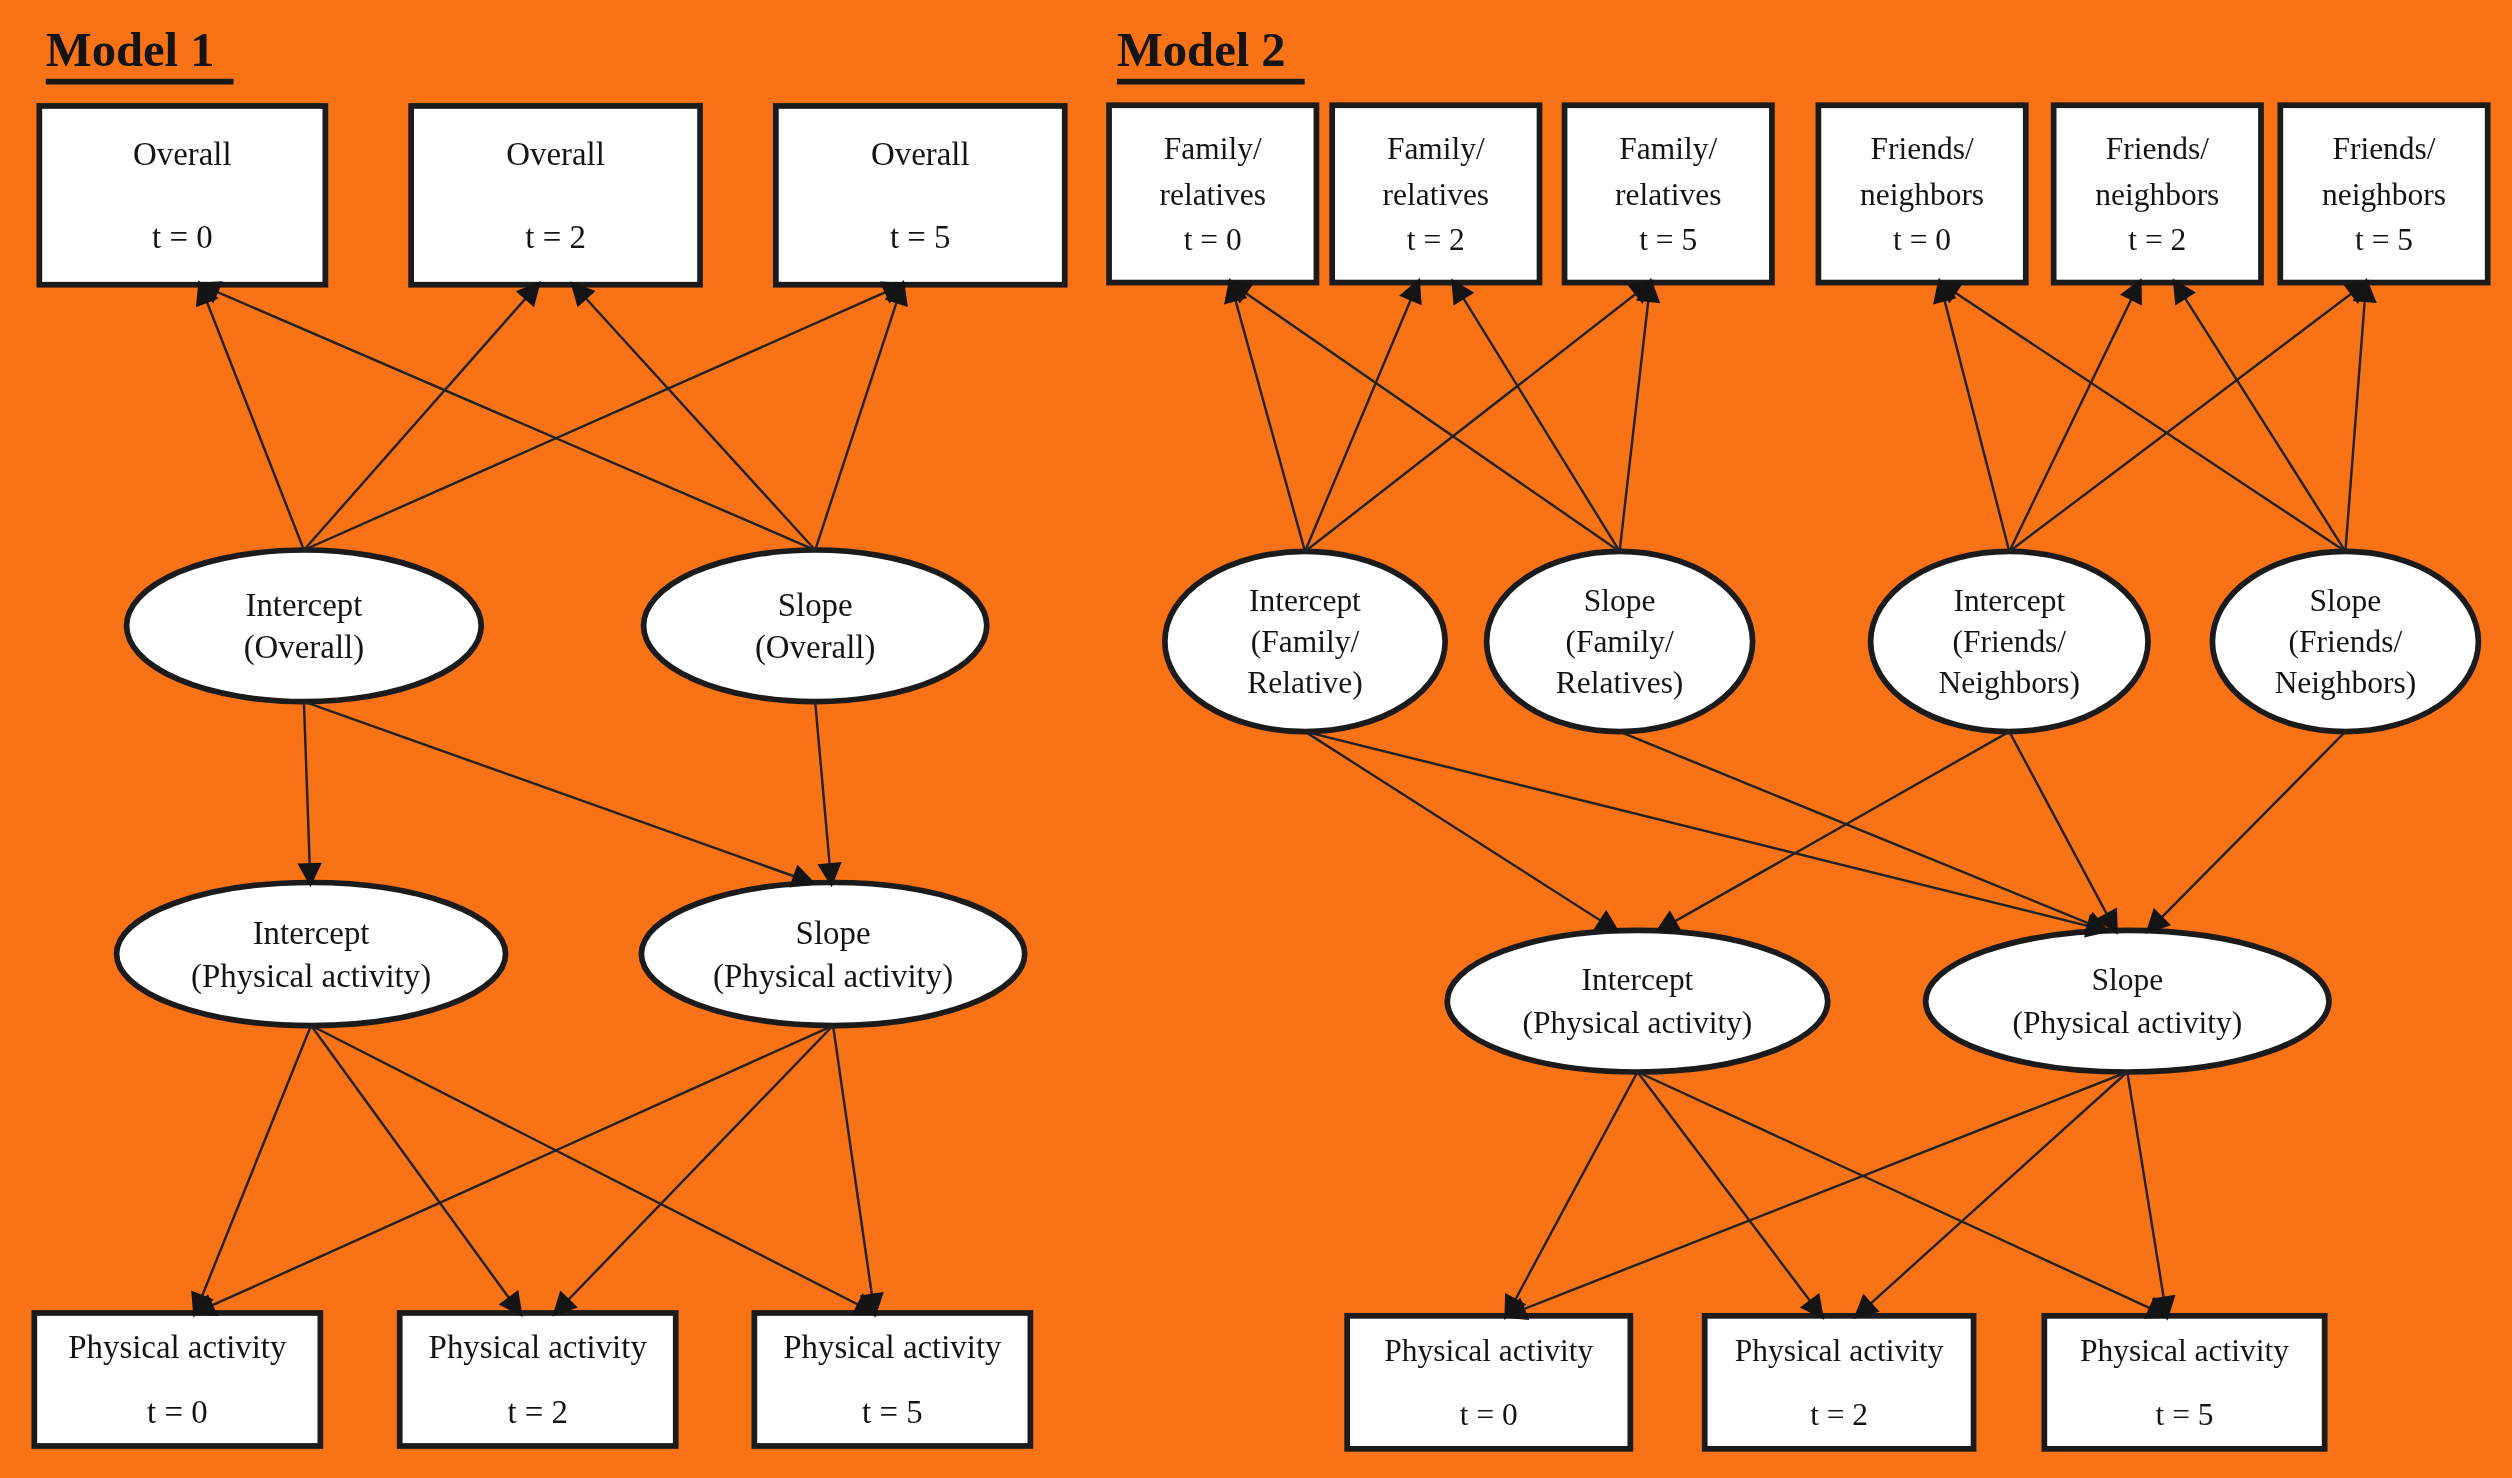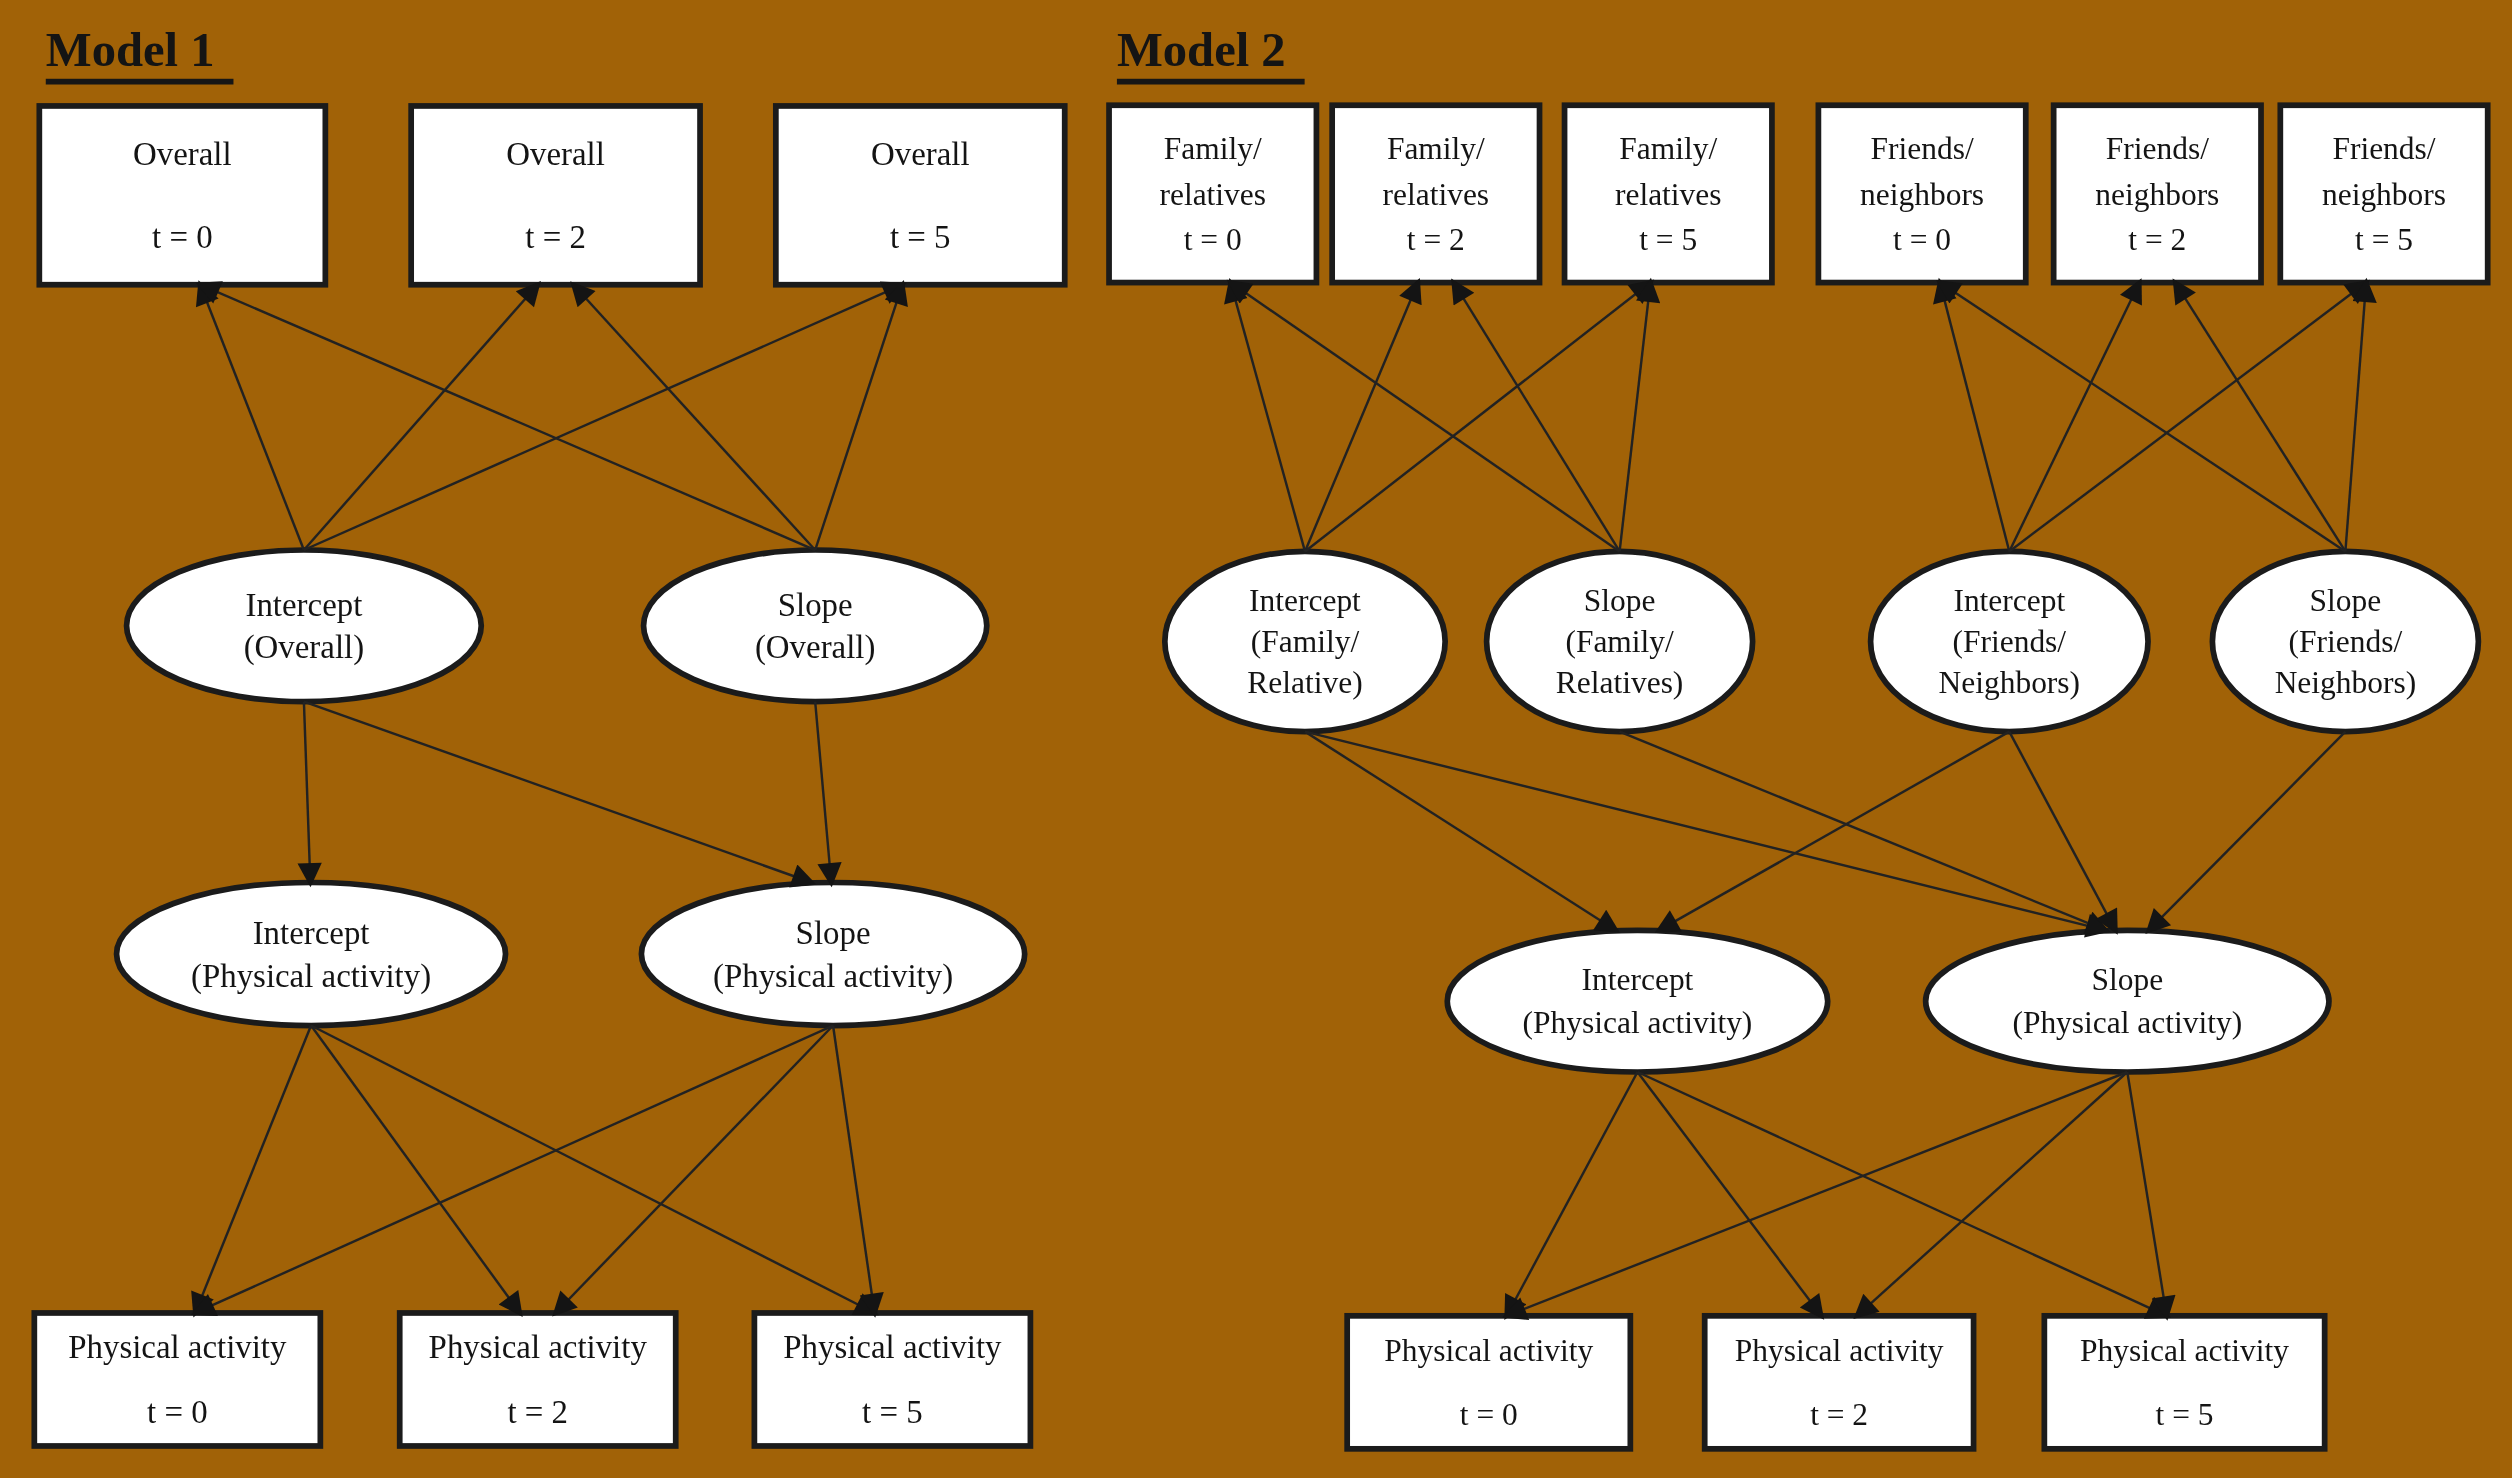--- a/index.html
+++ b/index.html
@@ -1,18 +1,18 @@
 <!DOCTYPE html>
 <html style="font-size:11.4px"><head>
 <meta charset="utf-8">
 <title>Model 1 / Model 2</title>
 <style>
   html,body{margin:0;padding:0;background:#ffffff;}
   body{width:2512px;height:1479px;font-family:"Liberation Serif",serif;}
-  .figure{position:relative;width:2512px;height:1479px;background:#a16207;overflow:hidden;}
+  .figure{position:relative;width:2512px;height:1479px;background:#f97316;overflow:hidden;}
   svg{display:block;width:100%;height:100%;}
   .shape{fill:#ffffff;stroke:#1b1b1b;stroke-width:8;}
   .edge{stroke:#222222;stroke-width:3.4;fill:none;}
   text{fill:#141414;}
   .node-label{text-anchor:middle;}
   .model-title{font-weight:bold;}
 </style>
 </head>
 <body>
 

